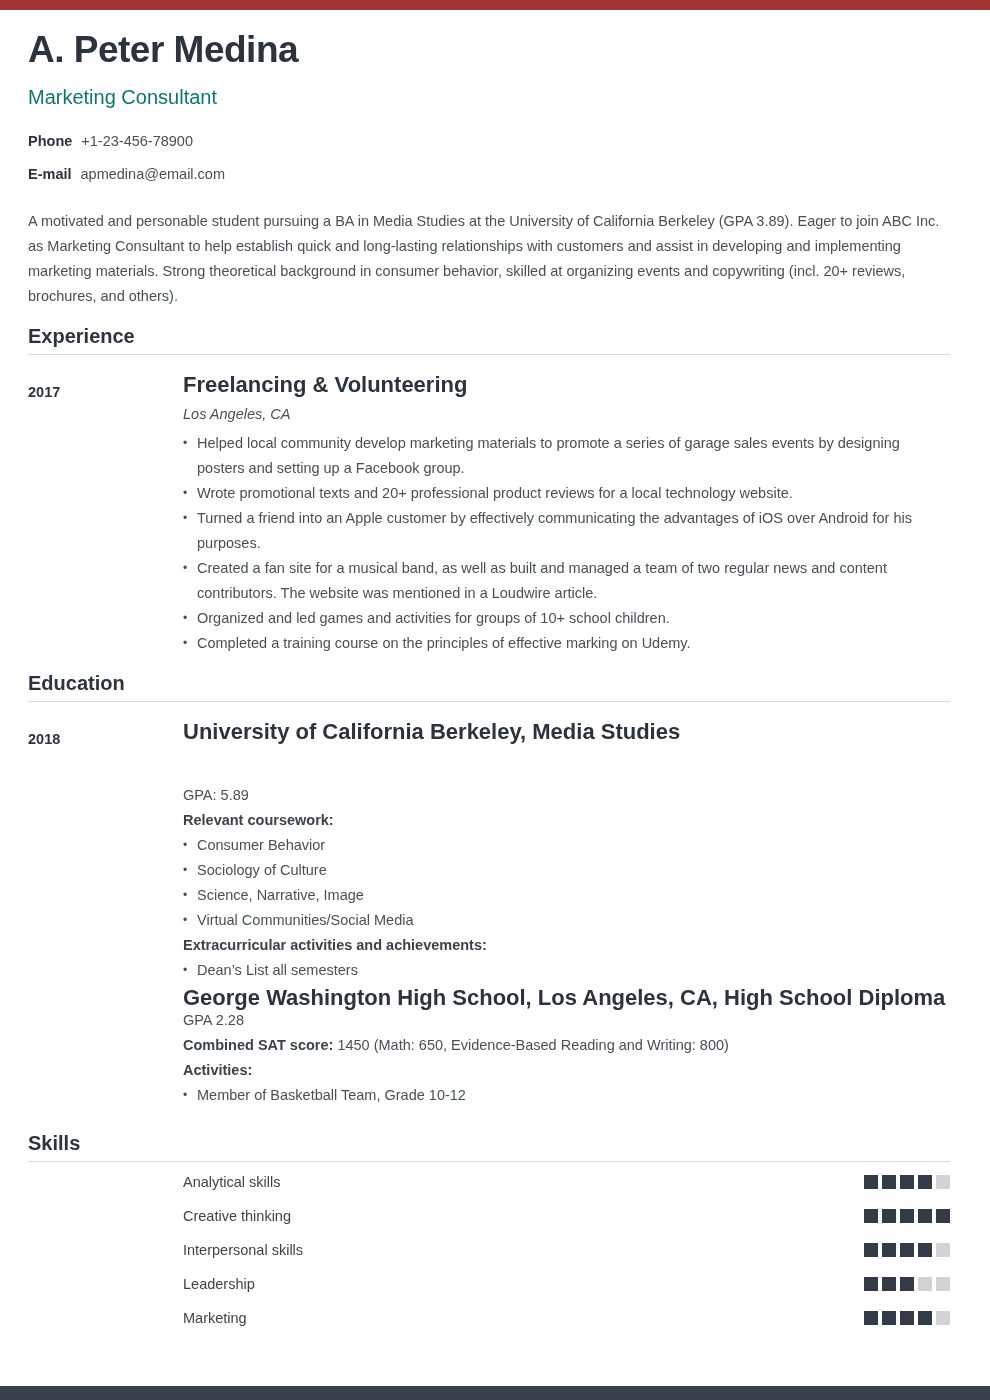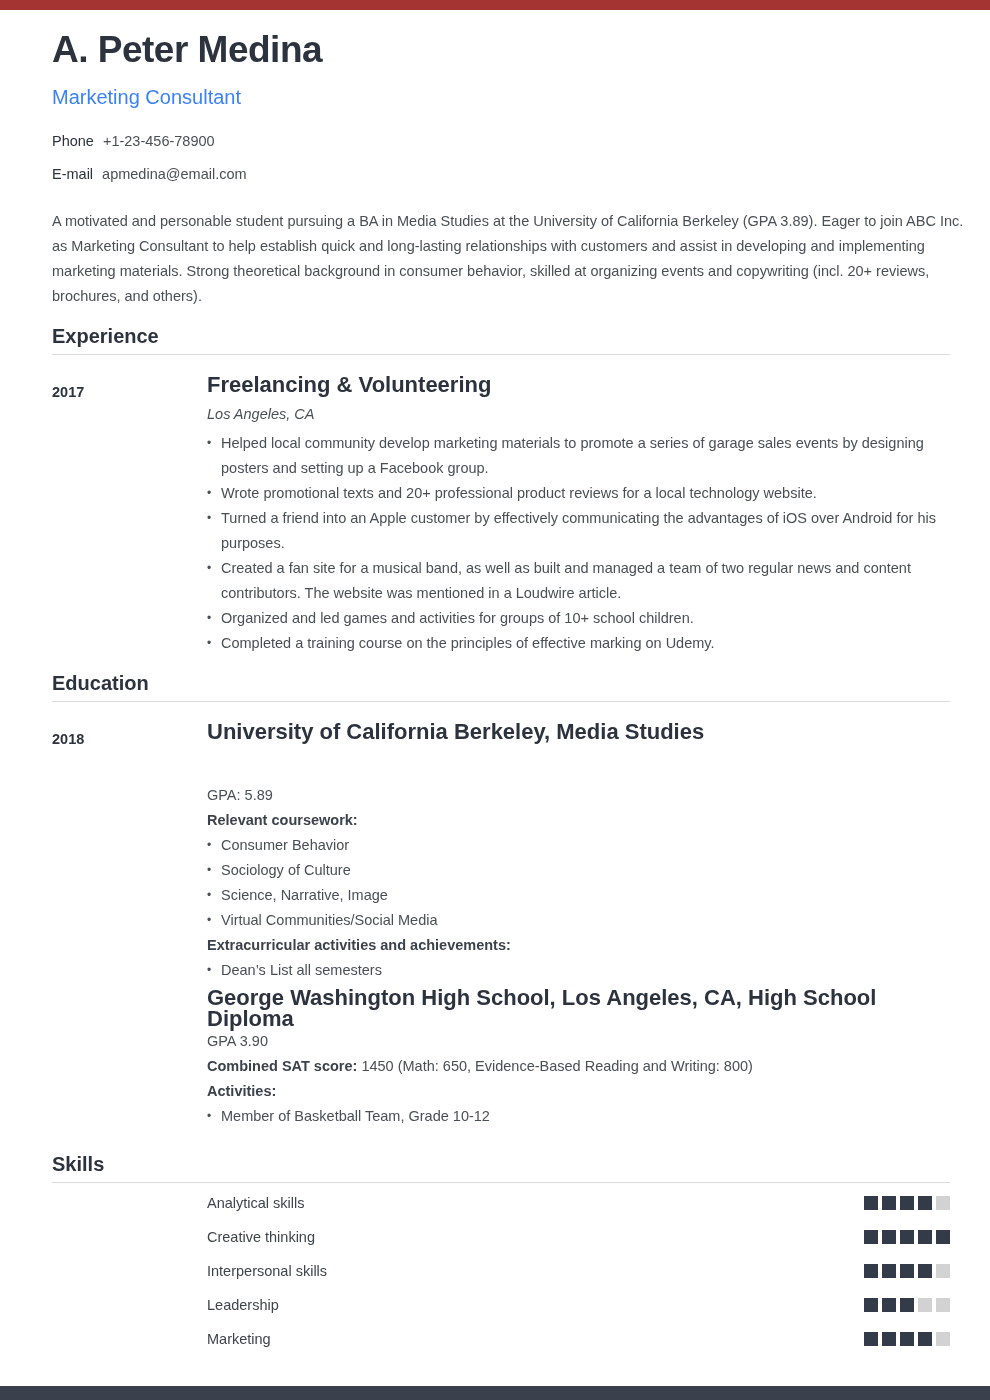--- a/index.html
+++ b/index.html
@@ -28,45 +28,45 @@
   }
   .topbar{
     position:absolute;top:0;left:0;right:0;height:10px;
     background:var(--accent);
   }
   .bottombar{
     position:absolute;bottom:0;left:0;right:0;height:14px;
     background:var(--bottom);
   }
   .content{
-    padding:30px 40px 0 52px;
+    padding:30px 40px 0 28px;
   }
   h1{
     margin:0;
     font-size:37px;
     line-height:40px;
     font-weight:bold;
     letter-spacing:-0.5px;
     color:var(--head);
   }
   .subtitle{
     margin-top:15px;
     font-size:20px;
     line-height:24px;
-    color:#3b82f6;
+    color:#0f766e;
   }
   .contact{margin-top:24px;}
   .contact-row{
     font-size:14.5px;
     line-height:17px;
     margin-bottom:16px;
     color:var(--body);
   }
   .contact-row .lbl{
-    font-weight:normal;
+    font-weight:bold;
     color:var(--head);
     margin-right:9px;
   }
   .summary{
     margin:26px 0 0 0;
     width:912px;
     font-size:14.5px;
     line-height:25px;
     color:var(--body);
   }
@@ -212,21 +212,21 @@
             <div class="line bold">Relevant coursework:</div>
             <div class="line bullet">Consumer Behavior</div>
             <div class="line bullet">Sociology of Culture</div>
             <div class="line bullet">Science, Narrative, Image</div>
             <div class="line bullet">Virtual Communities/Social Media</div>
             <div class="line bold">Extracurricular activities and achievements:</div>
             <div class="line bullet">Dean’s List all semesters</div>
           </div>
           <div class="entry edu-entry">
             <h3>George Washington High School, Los Angeles, CA, High School Diploma</h3>
-            <div class="line">GPA 3.90</div>
+            <div class="line">GPA 2.28</div>
             <div class="line"><span class="inl-lbl">Combined SAT score:</span> 1450 (Math: 650, Evidence-Based Reading and Writing: 800)</div>
             <div class="line bold">Activities:</div>
             <div class="line bullet">Member of Basketball Team, Grade 10-12</div>
           </div>
         </div>
     </section>
 
     <section class="skills-sec">
       <h2>Skills</h2>
       <div class="skills-list" id="skills-list">

